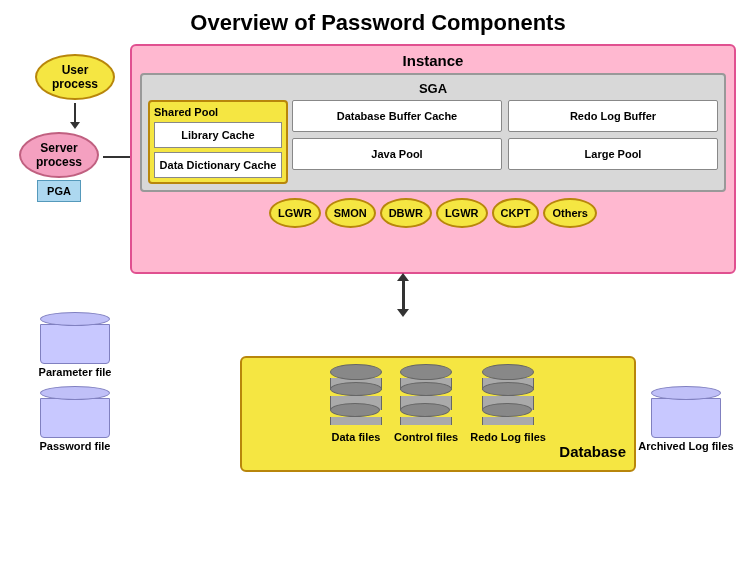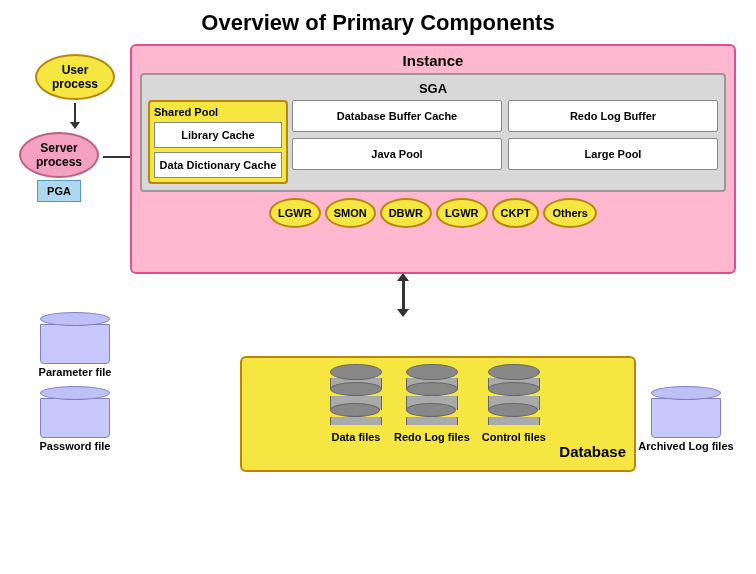--- a/index.html
+++ b/index.html
@@ -423,21 +423,21 @@
     .server-arrow-row {
       display: flex;
       flex-direction: row;
       align-items: center;
       margin-top: 6px;
     }
   </style>
 </head>
 <body>
 
-<div class="page-title">Overview of Primary Components</div>
+<div class="page-title">Overview of Password Components</div>
 
 <div class="diagram-area">
 
   <div class="top-section">
 
     <div class="left-col">
       <div class="ellipse-yellow">
         <span>User process</span>
       </div>
       <div class="arrow-down"></div>
@@ -530,31 +530,31 @@
           <div class="cylinder-label">Data files</div>
         </div>
 
         <div class="cylinder">
           <div class="cylinder-top"></div>
           <div class="cylinder-mid"></div>
           <div style="height:14px;background:#aaa;border-left:1.5px solid #666;border-right:1.5px solid #666;width:52px;margin-top:6px;position:relative;">
             <div style="position:absolute;bottom:-7px;left:-1px;width:50px;height:14px;background:#888;border:1.5px solid #666;border-radius:50%;"></div>
           </div>
           <div style="height:8px;background:#aaa;border-left:1.5px solid #666;border-right:1.5px solid #666;width:52px;margin-top:7px;"></div>
-          <div class="cylinder-label">Redo Log files</div>
+          <div class="cylinder-label">Control files</div>
         </div>
 
         <div class="cylinder">
           <div class="cylinder-top"></div>
           <div class="cylinder-mid"></div>
           <div style="height:14px;background:#aaa;border-left:1.5px solid #666;border-right:1.5px solid #666;width:52px;margin-top:6px;position:relative;">
             <div style="position:absolute;bottom:-7px;left:-1px;width:50px;height:14px;background:#888;border:1.5px solid #666;border-radius:50%;"></div>
           </div>
           <div style="height:8px;background:#aaa;border-left:1.5px solid #666;border-right:1.5px solid #666;width:52px;margin-top:7px;"></div>
-          <div class="cylinder-label">Control files</div>
+          <div class="cylinder-label">Redo Log files</div>
         </div>
       </div>
       <div class="database-label">Database</div>
     </div>
 
     <div class="right-files">
       <div class="file-cylinder">
         <div class="file-cyl-top"></div>
         <div class="file-cyl-body"></div>
         <div class="file-cyl-label">Archived Log files</div>

